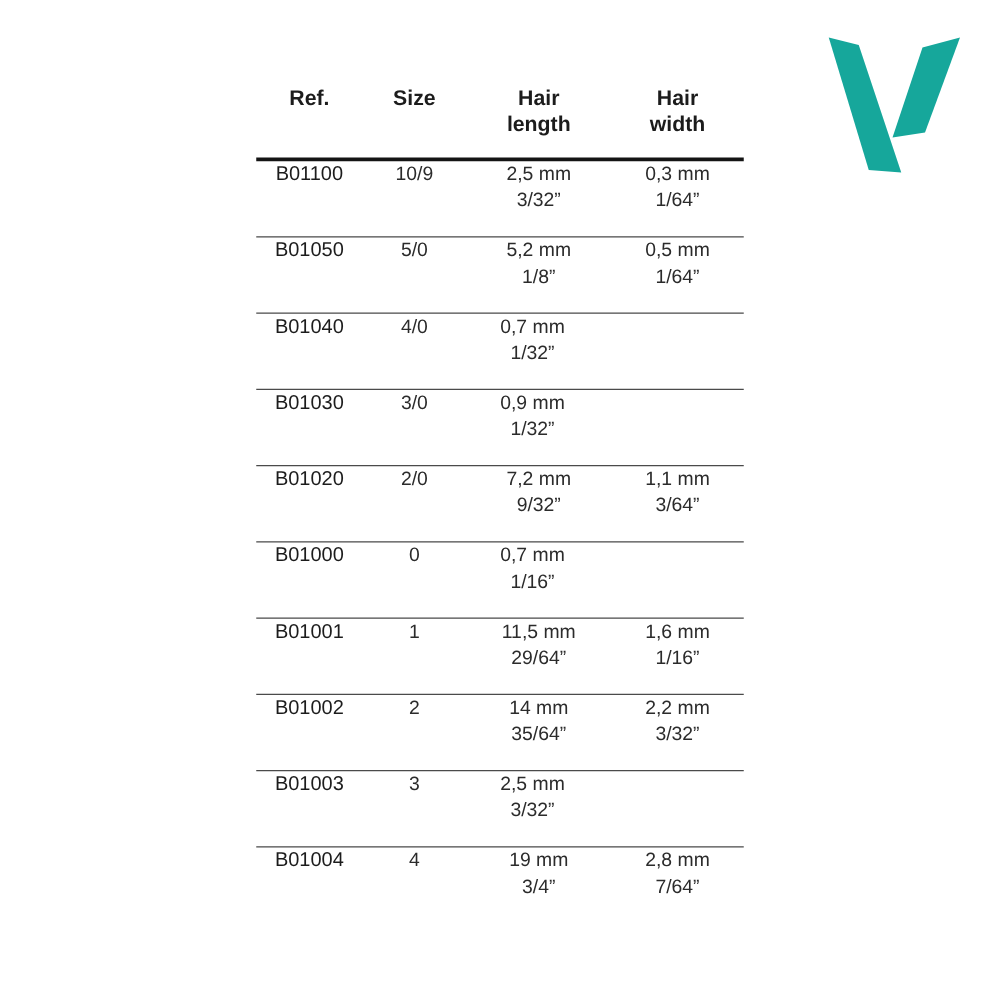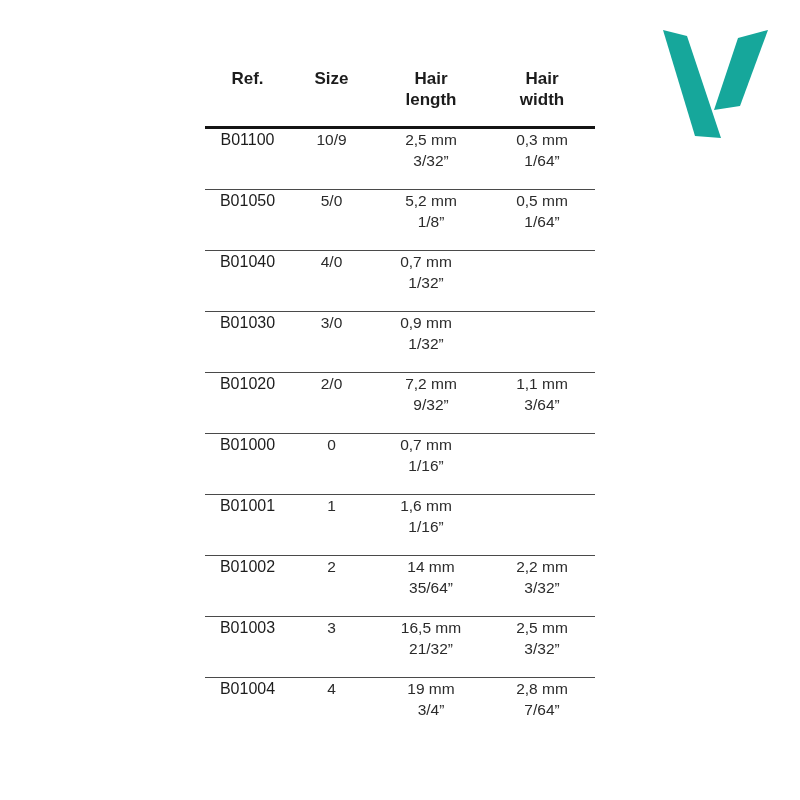--- a/index.html
+++ b/index.html
@@ -150,20 +150,24 @@
       <div class="cell c-size">0</div>
       <div class="cell c-wid">
         <span class="ln">0,7 mm</span>
           <span class="ln">1/16”</span>
       </div>
     </div>
 
     <div class="row">
       <div class="cell c-ref">B01001</div>
       <div class="cell c-size">1</div>
+      <div class="cell c-len">
+        <span class="ln">11,5 mm</span>
+          <span class="ln">29/64”</span>
+      </div>
       <div class="cell c-wid">
         <span class="ln">1,6 mm</span>
           <span class="ln">1/16”</span>
       </div>
     </div>
 
     <div class="row">
       <div class="cell c-ref">B01002</div>
       <div class="cell c-size">2</div>
       <div class="cell c-len">
@@ -172,24 +176,20 @@
       </div>
       <div class="cell c-wid">
         <span class="ln">2,2 mm</span>
           <span class="ln">3/32”</span>
       </div>
     </div>
 
     <div class="row">
       <div class="cell c-ref">B01003</div>
       <div class="cell c-size">3</div>
-      <div class="cell c-len">
-        <span class="ln">16,5 mm</span>
-          <span class="ln">21/32”</span>
-      </div>
       <div class="cell c-wid">
         <span class="ln">2,5 mm</span>
           <span class="ln">3/32”</span>
       </div>
     </div>
 
     <div class="row">
       <div class="cell c-ref">B01004</div>
       <div class="cell c-size">4</div>
       <div class="cell c-len">

